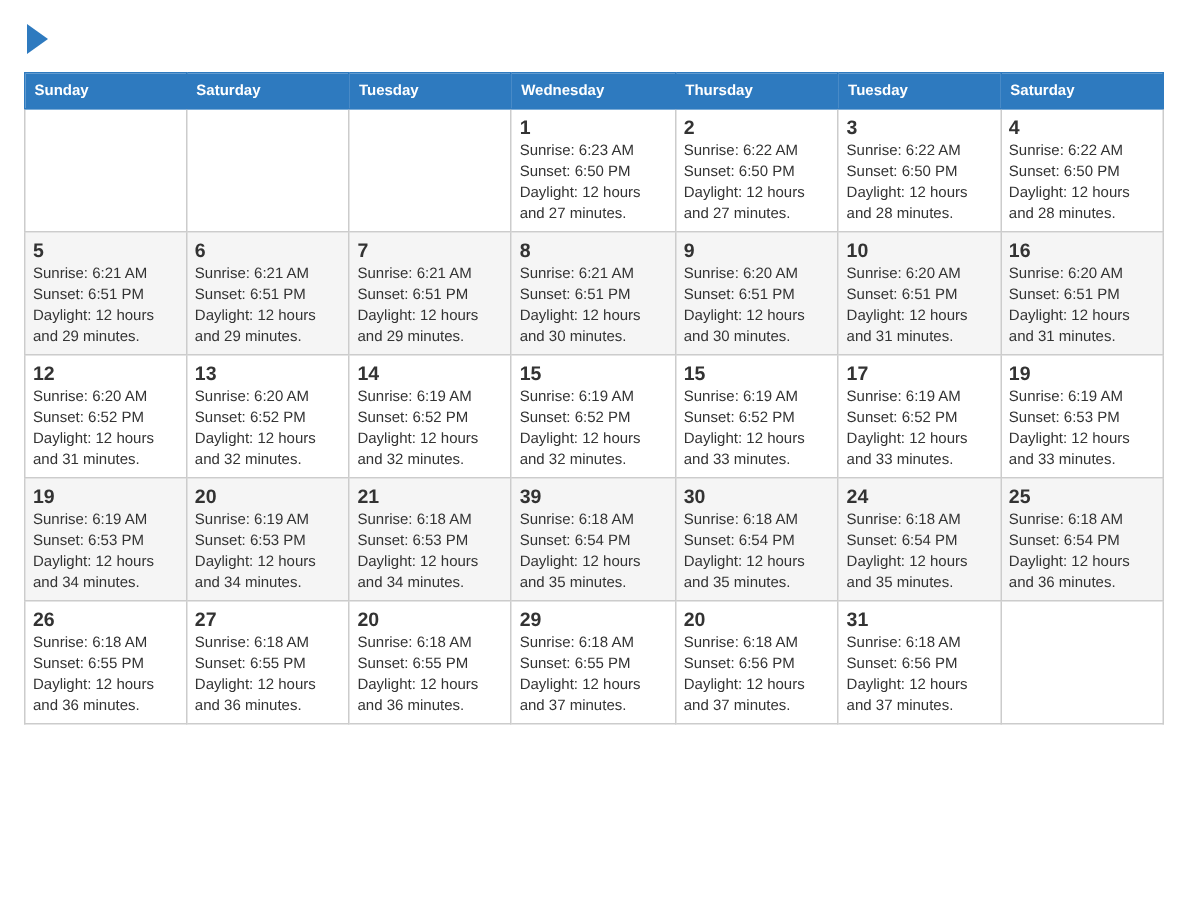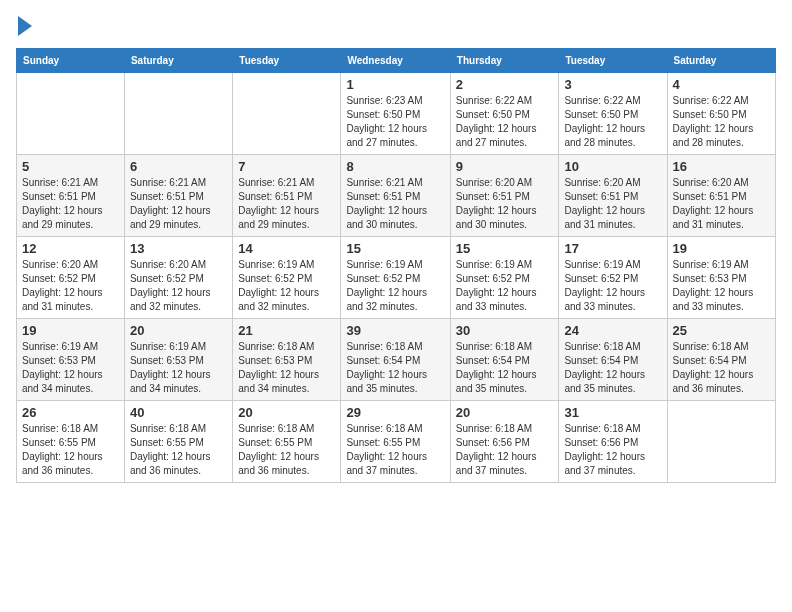--- a/index.html
+++ b/index.html
@@ -242,21 +242,21 @@
           <span class="day-number">25</span>
           <div class="day-info">Sunrise: 6:18 AM<br>Sunset: 6:54 PM<br>Daylight: 12 hours and 36 minutes.</div>
         </td>
       </tr>
       <tr>
         <td>
           <span class="day-number">26</span>
           <div class="day-info">Sunrise: 6:18 AM<br>Sunset: 6:55 PM<br>Daylight: 12 hours and 36 minutes.</div>
         </td>
         <td>
-          <span class="day-number">40</span>
+          <span class="day-number">27</span>
           <div class="day-info">Sunrise: 6:18 AM<br>Sunset: 6:55 PM<br>Daylight: 12 hours and 36 minutes.</div>
         </td>
         <td>
           <span class="day-number">20</span>
           <div class="day-info">Sunrise: 6:18 AM<br>Sunset: 6:55 PM<br>Daylight: 12 hours and 36 minutes.</div>
         </td>
         <td>
           <span class="day-number">29</span>
           <div class="day-info">Sunrise: 6:18 AM<br>Sunset: 6:55 PM<br>Daylight: 12 hours and 37 minutes.</div>
         </td>

